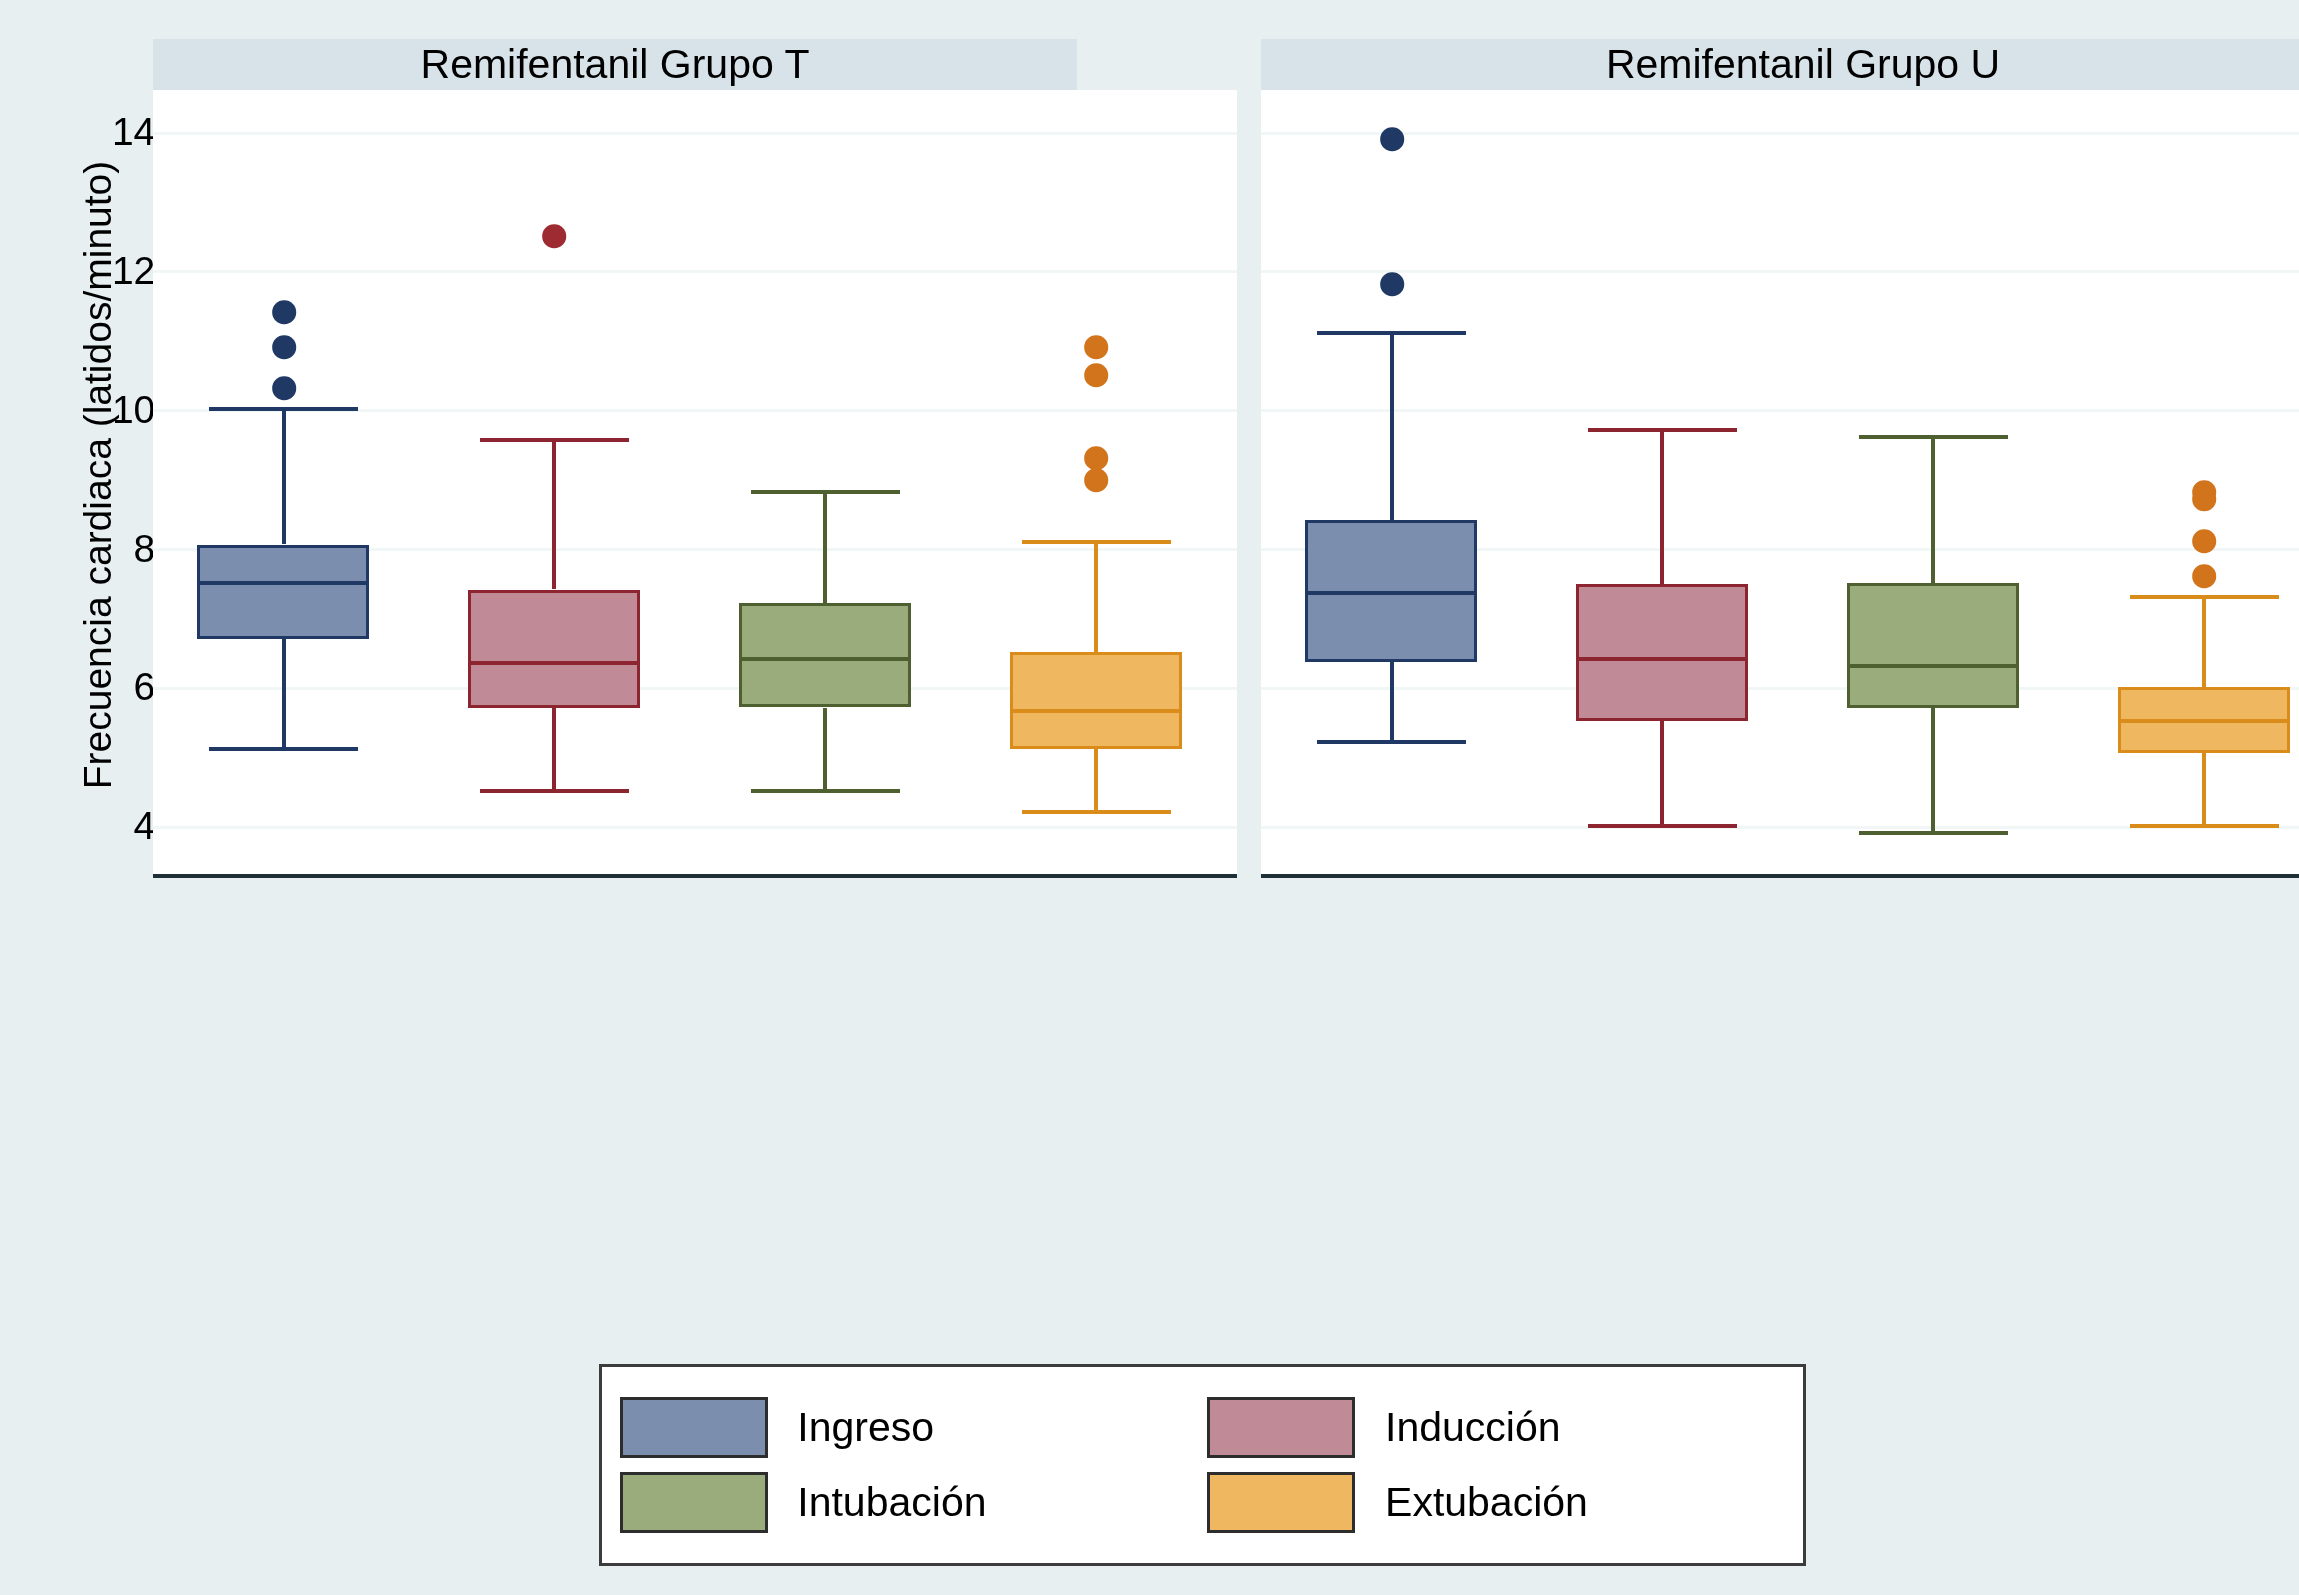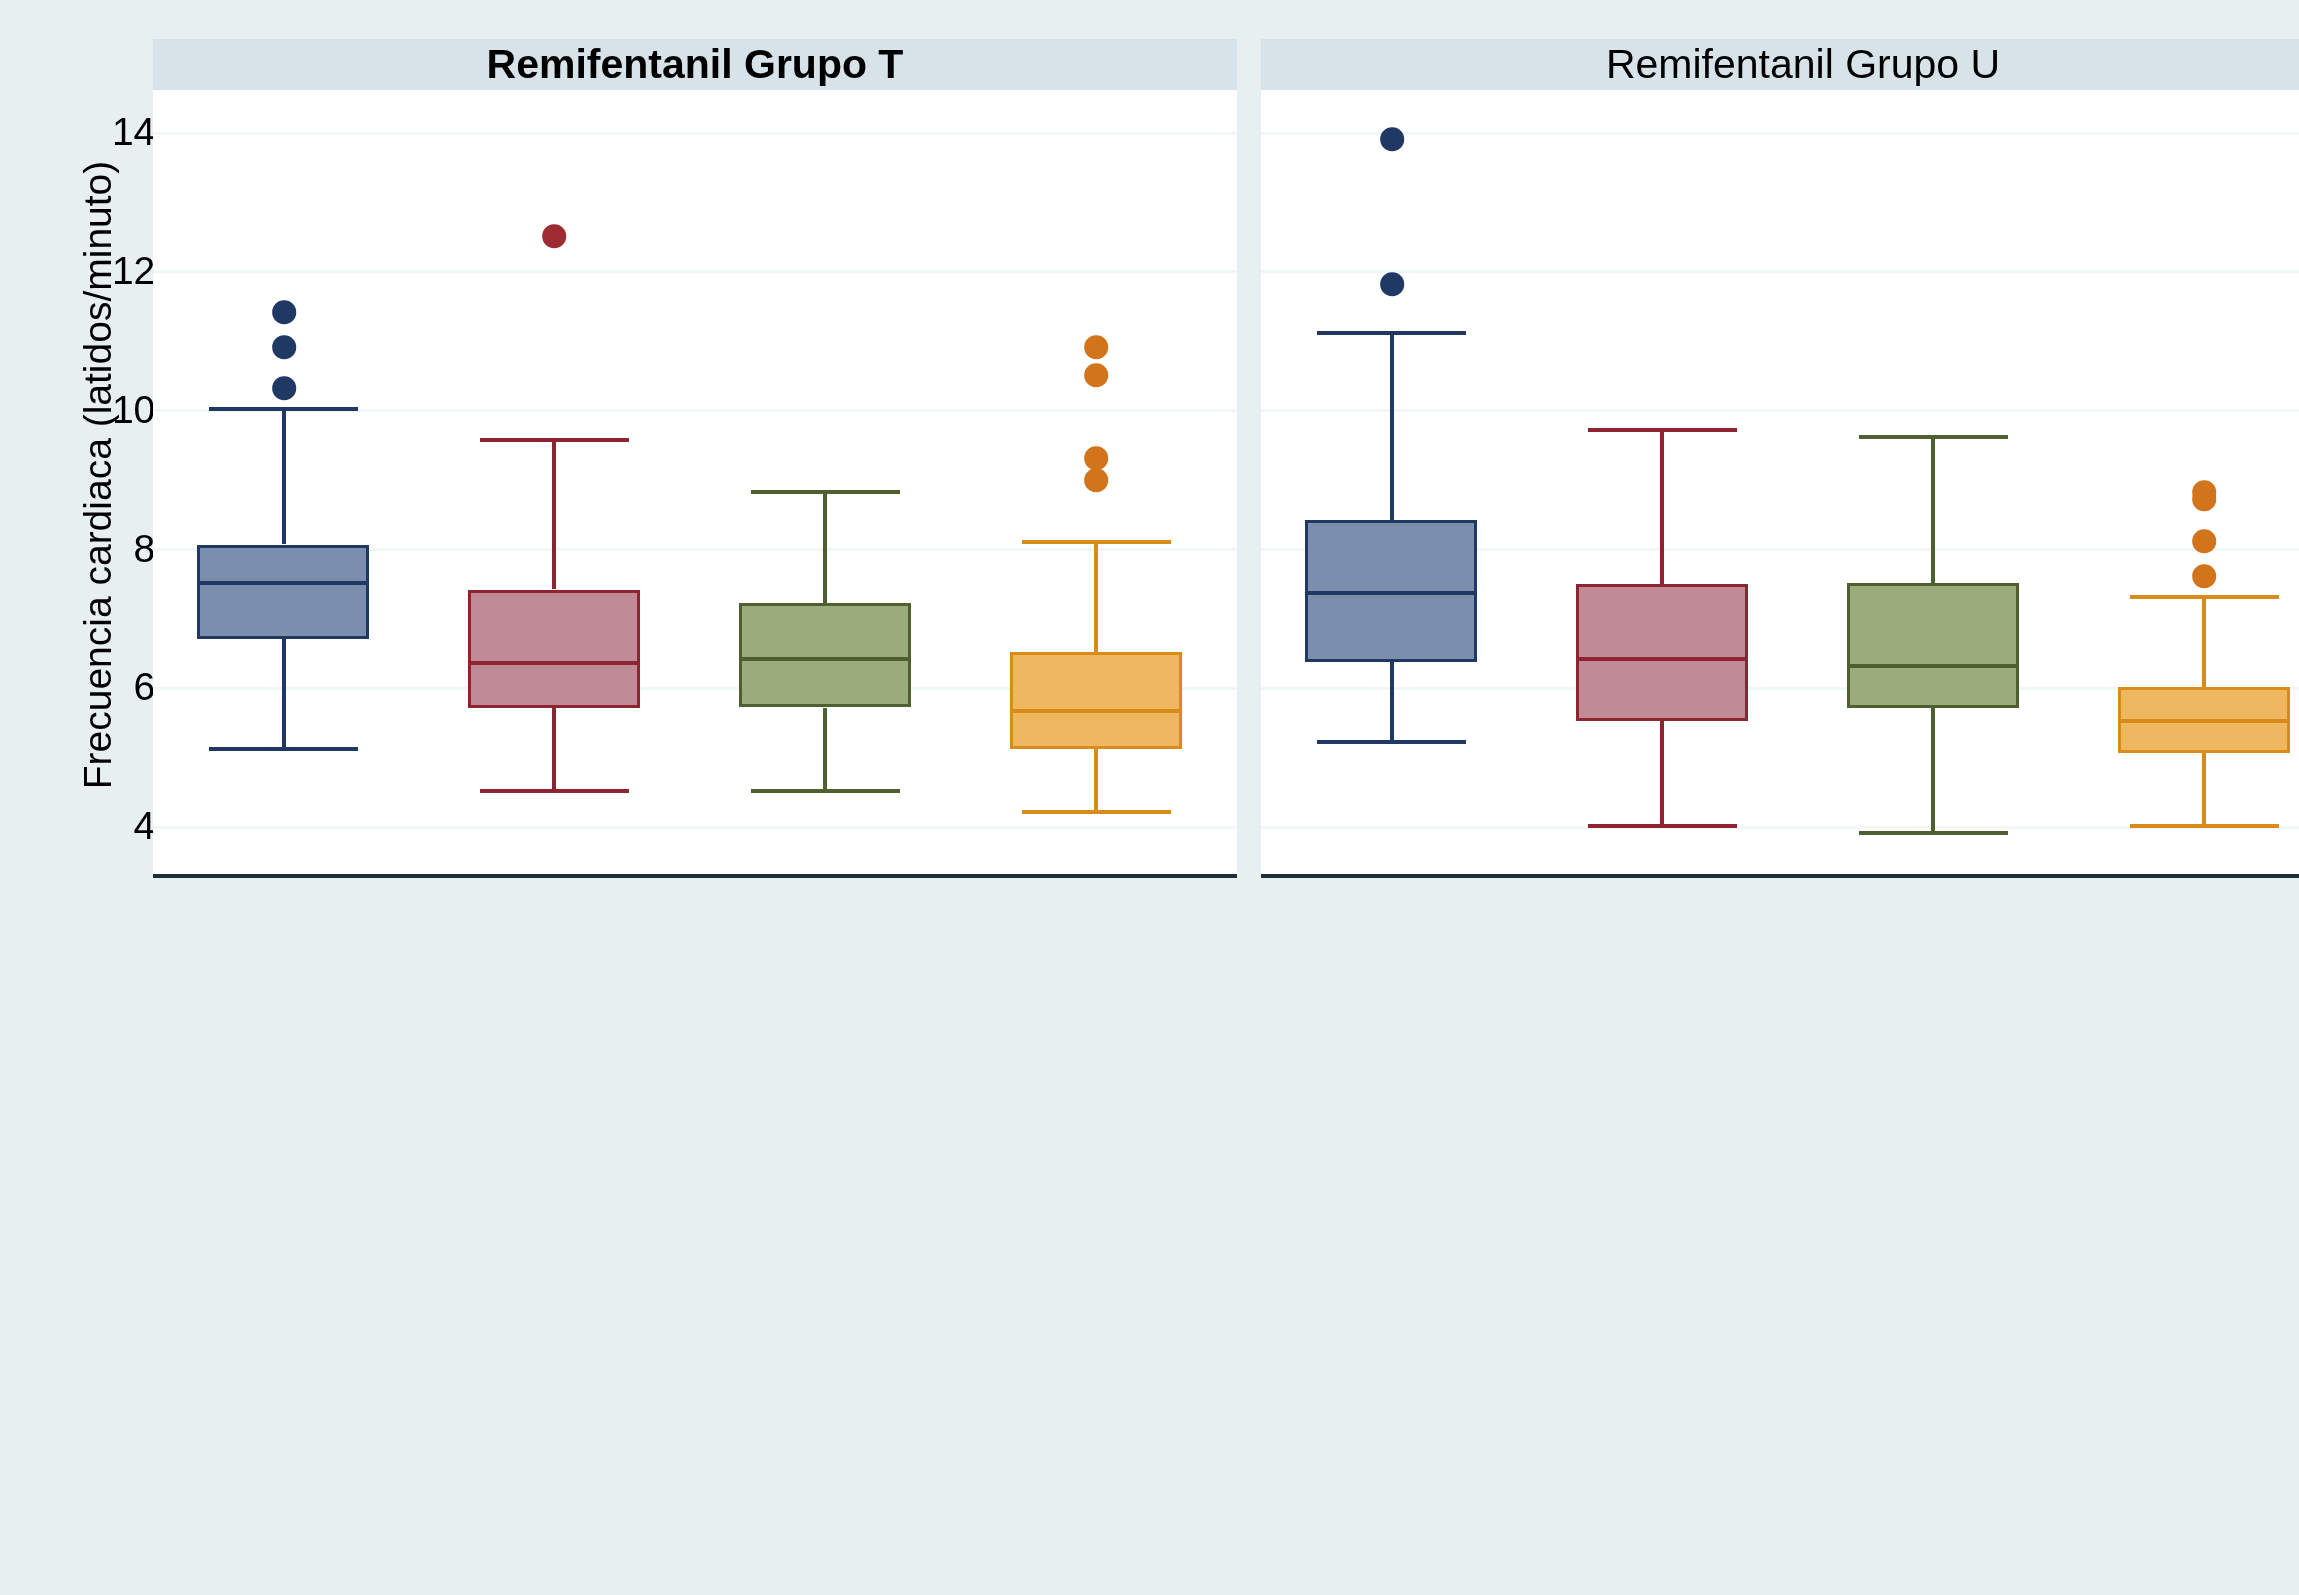--- a/index.html
+++ b/index.html
@@ -122,21 +122,21 @@
       <div class="ytickmark" style="top: 410px;"></div>
       <div class="ytick" style="top: 271px;">120</div>
       <div class="ytickmark" style="top: 271px;"></div>
       <div class="ytick" style="top: 132px;">140</div>
       <div class="ytickmark" style="top: 132px;"></div>
     </div>
   <div class="yspine"></div>
 
   <div id="panels">
       <div class="panel" style="left: 153px; width: 1084px; height: 835px;">
-        <div class="panel-header" style="width: 1084px; font-weight: bold;">Remifentanil Grupo T</div>
+        <div class="panel-header" style="width: 924px;">Remifentanil Grupo T</div>
         <div class="panel-plot" style="width: 1084px; height: 784px;">
           <div class="gridline" style="top: 736px;"></div>
           <div class="gridline" style="top: 597px;"></div>
           <div class="gridline" style="top: 458px;"></div>
           <div class="gridline" style="top: 319px;"></div>
           <div class="gridline" style="top: 180px;"></div>
           <div class="gridline" style="top: 42px;"></div>
           <div class="bp" style="left: 0px; top: 0px; width: 100%; height: 100%;">
             <div class="bp-whisker-v" style="left: 129px; top: 319px; height: 135px; background: rgb(31, 56, 100);"></div>
             <div class="bp-cap" style="left: 56px; width: 149px; top: 317px; background: rgb(31, 56, 100);"></div>
@@ -225,15 +225,33 @@
             <div class="bp-out" style="left: 943px; top: 486px; background: rgb(210, 116, 28);"></div>
             <div class="bp-out" style="left: 943px; top: 451px; background: rgb(210, 116, 28);"></div>
             <div class="bp-out" style="left: 943px; top: 409px; background: rgb(210, 116, 28);"></div>
             <div class="bp-out" style="left: 943px; top: 402px; background: rgb(210, 116, 28);"></div>
           </div>
         </div>
         <div class="xspine" style="left: 0px; width: 1084px; top: 835px;"></div>
       </div>
     </div>
 
+  <div class="legend" id="legend" style="left: 599px; top: 1364px; width: 1207px; height: 202px;">
+      <div class="legend-item">
+        <div class="legend-swatch" style="background: rgb(123, 142, 174);"></div>
+        <div class="legend-label">Ingreso</div>
+      </div>
+      <div class="legend-item">
+        <div class="legend-swatch" style="background: rgb(192, 139, 150);"></div>
+        <div class="legend-label">Inducción</div>
+      </div>
+      <div class="legend-item">
+        <div class="legend-swatch" style="background: rgb(154, 171, 124);"></div>
+        <div class="legend-label">Intubación</div>
+      </div>
+      <div class="legend-item">
+        <div class="legend-swatch" style="background: rgb(239, 184, 96);"></div>
+        <div class="legend-label">Extubación</div>
+      </div>
+    </div>
 
 </div>
 
 
 </body></html>

